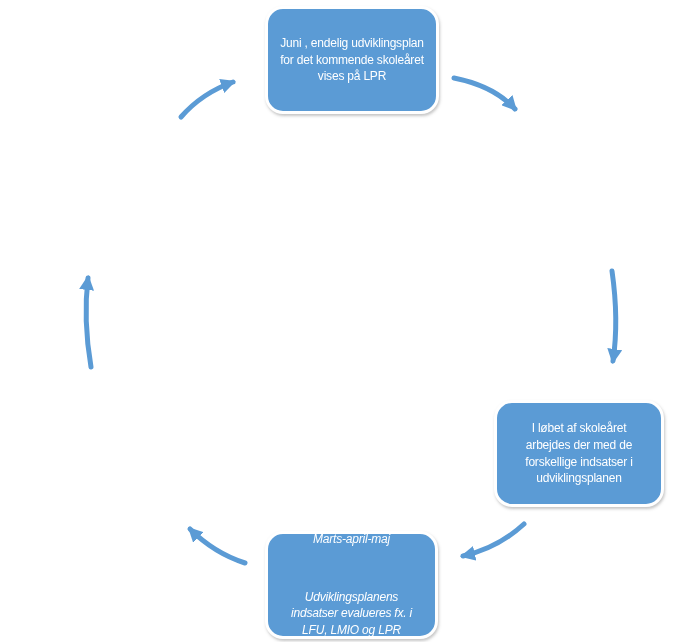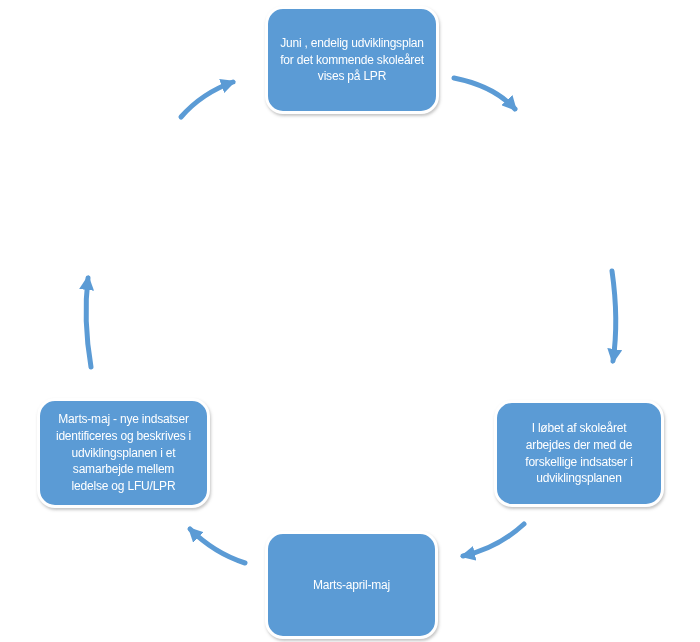--- a/index.html
+++ b/index.html
@@ -37,20 +37,21 @@
     line-height: 1.4;
     letter-spacing: -0.2px;
   }
   .node-text {
     white-space: pre-line;
     width: 100%;
   }
   .node-text p {
     margin: 16px;
     white-space: pre-line;
+    font-style: italic;
   }
   .node-text p + p {
     margin-top: 8px;
   }
   .node-top         { left: 265px; top: 6px;   width: 174px; height: 108px; }
   .node-right-upper { left: 494px; top: 136px; width: 170px; height: 108px; }
   .node-right-lower { left: 494px; top: 400px; width: 170px; height: 107px; justify-content: center; }
   .node-bottom      { left: 265px; top: 531px; width: 173px; height: 108px; }
   .node-left-lower  { left: 37px;  top: 398px; width: 173px; height: 110px; }
   .node-left-upper  { left: 35px;  top: 136px; width: 176px; height: 108px; }
@@ -86,25 +87,21 @@
   <div class="node node-right-lower">
     <div class="node-text">I løbet af skoleåret
 arbejdes der med de
 forskellige indsatser  i
 udviklingsplanen</div>
   </div>
 
   <div class="node node-bottom">
     <div class="node-text">
       <p>Marts-april-maj</p>
+      <p>Udviklingsplanens
+indsatser evalueres  fx. i
+LFU, LMIO og LPR</p>
     </div>
   </div>
 
-  <div class="node node-left-lower">
-    <div class="node-text">Marts-maj - nye indsatser
-identificeres og beskrives i
-udviklingsplanen i et
-samarbejde mellem
-ledelse og LFU/LPR</div>
-  </div>
 
 
 </div>
 
 </body></html>

